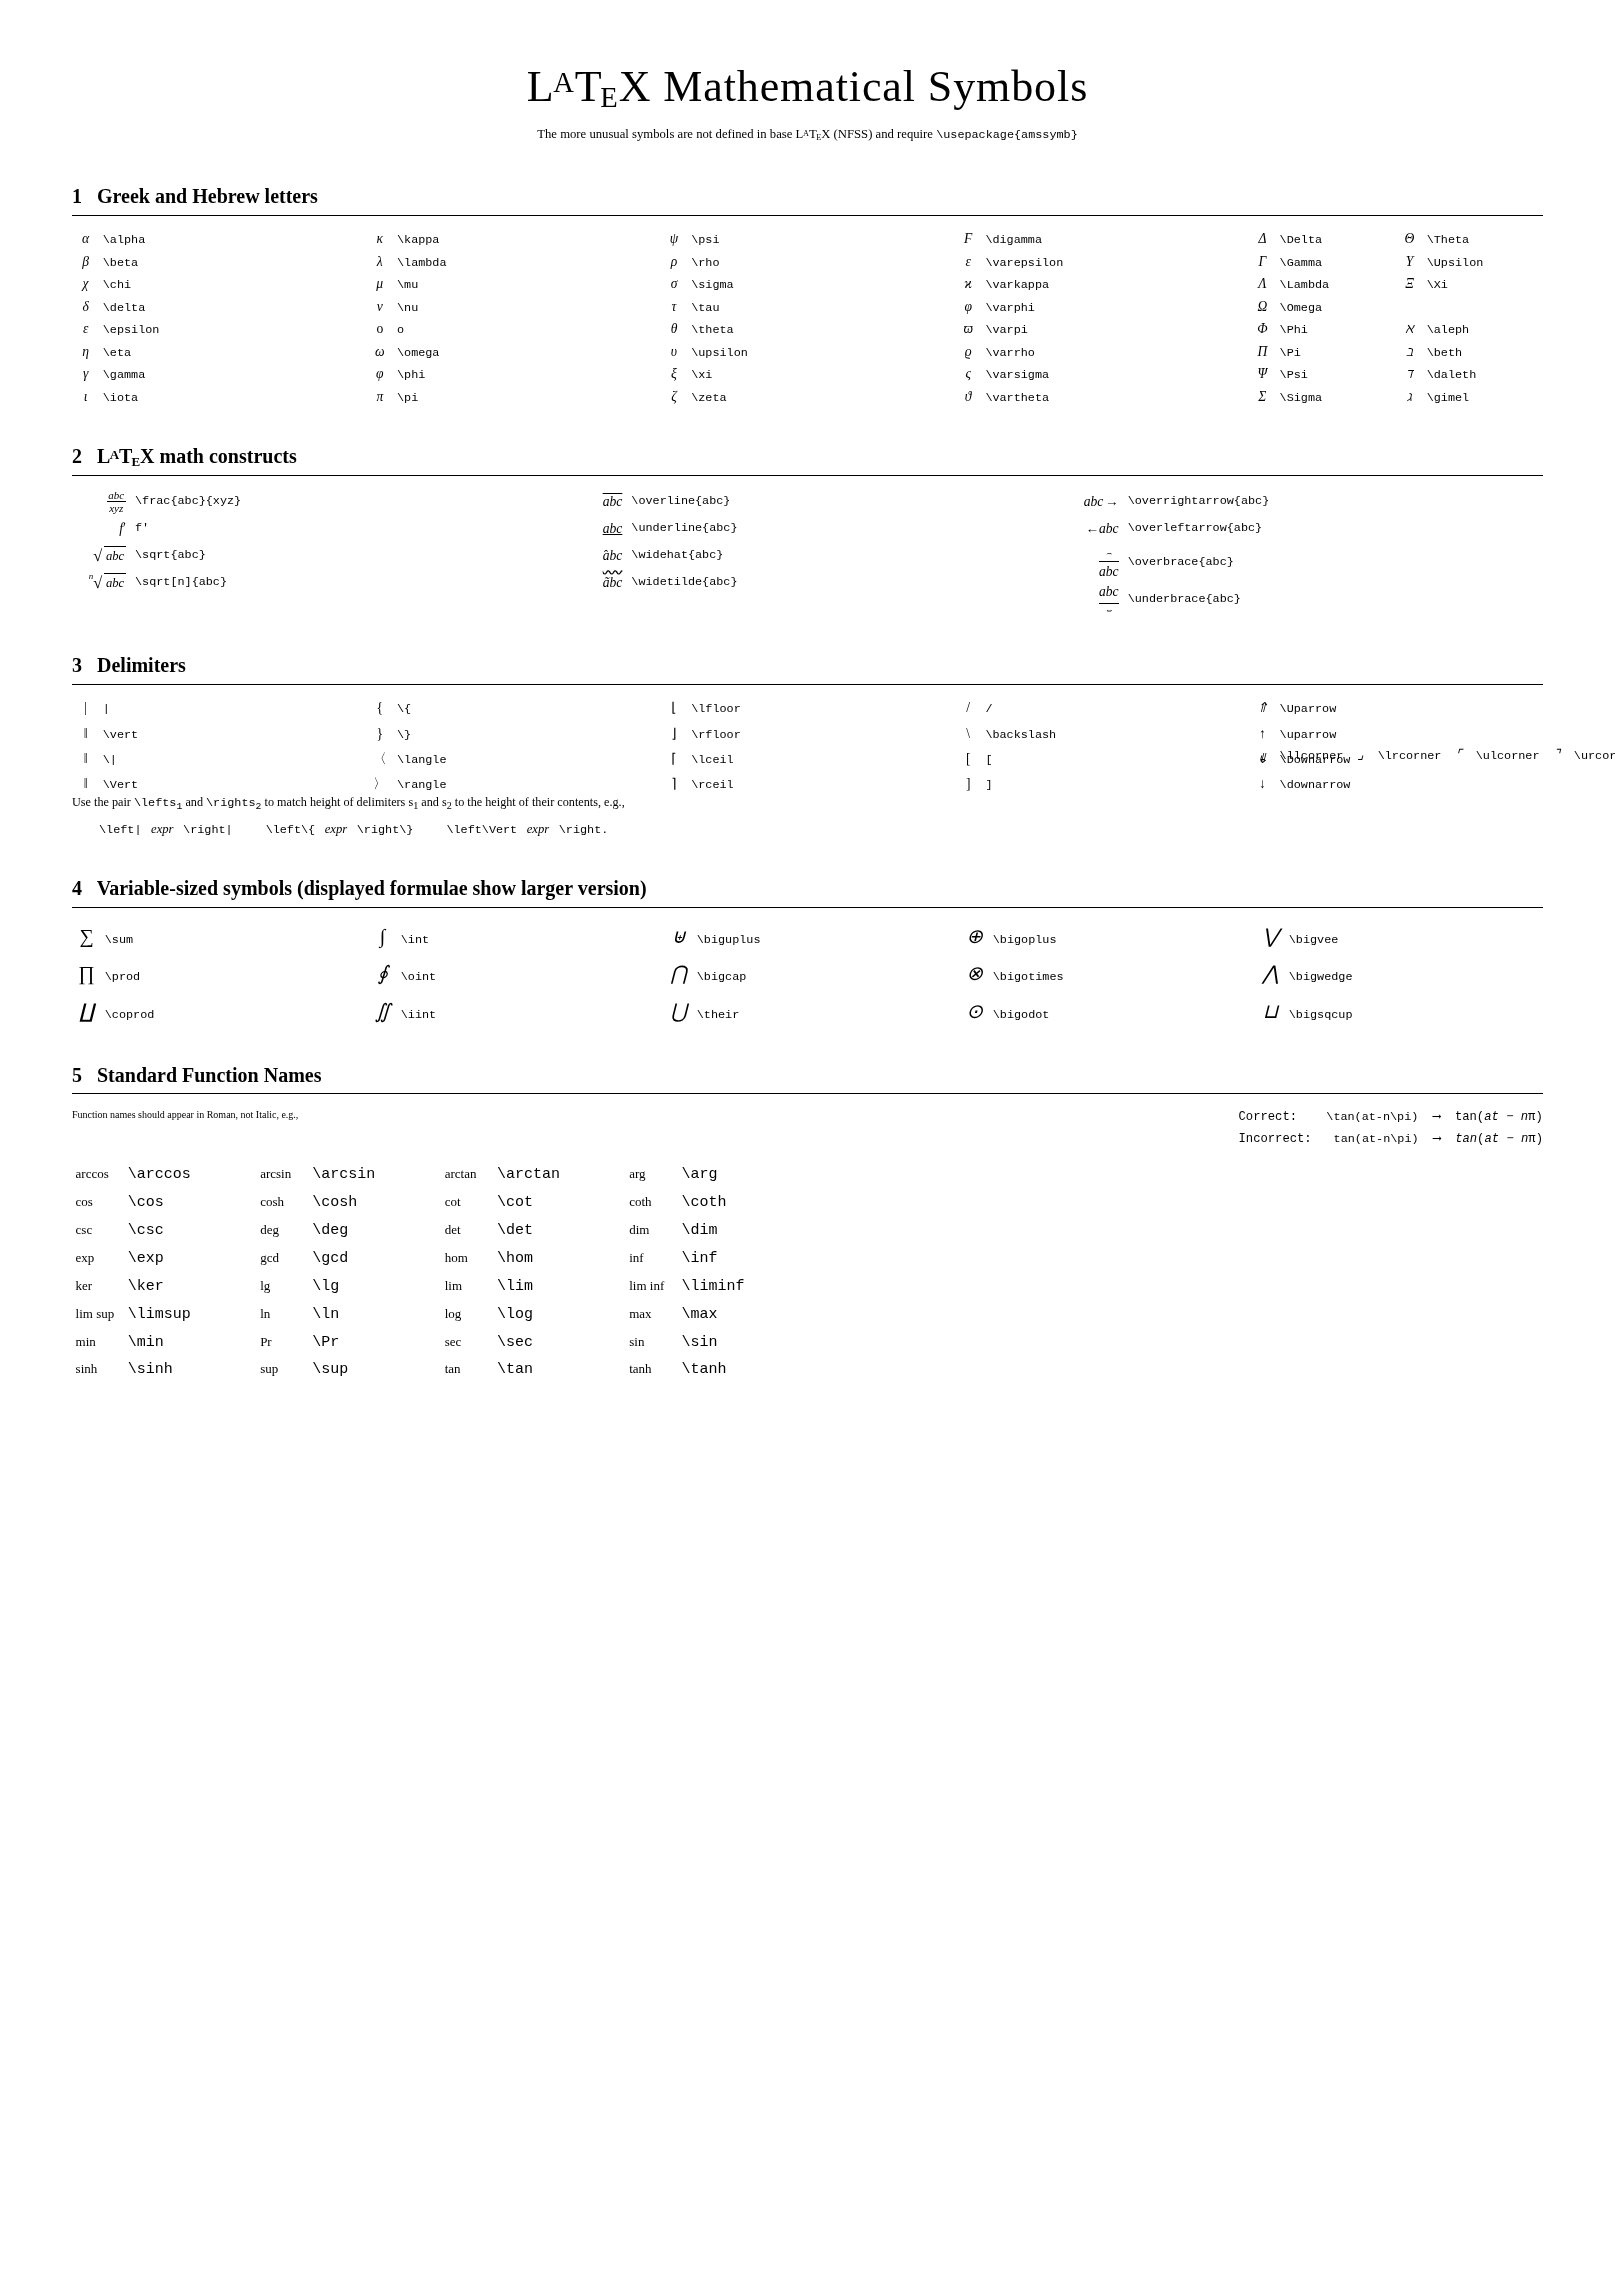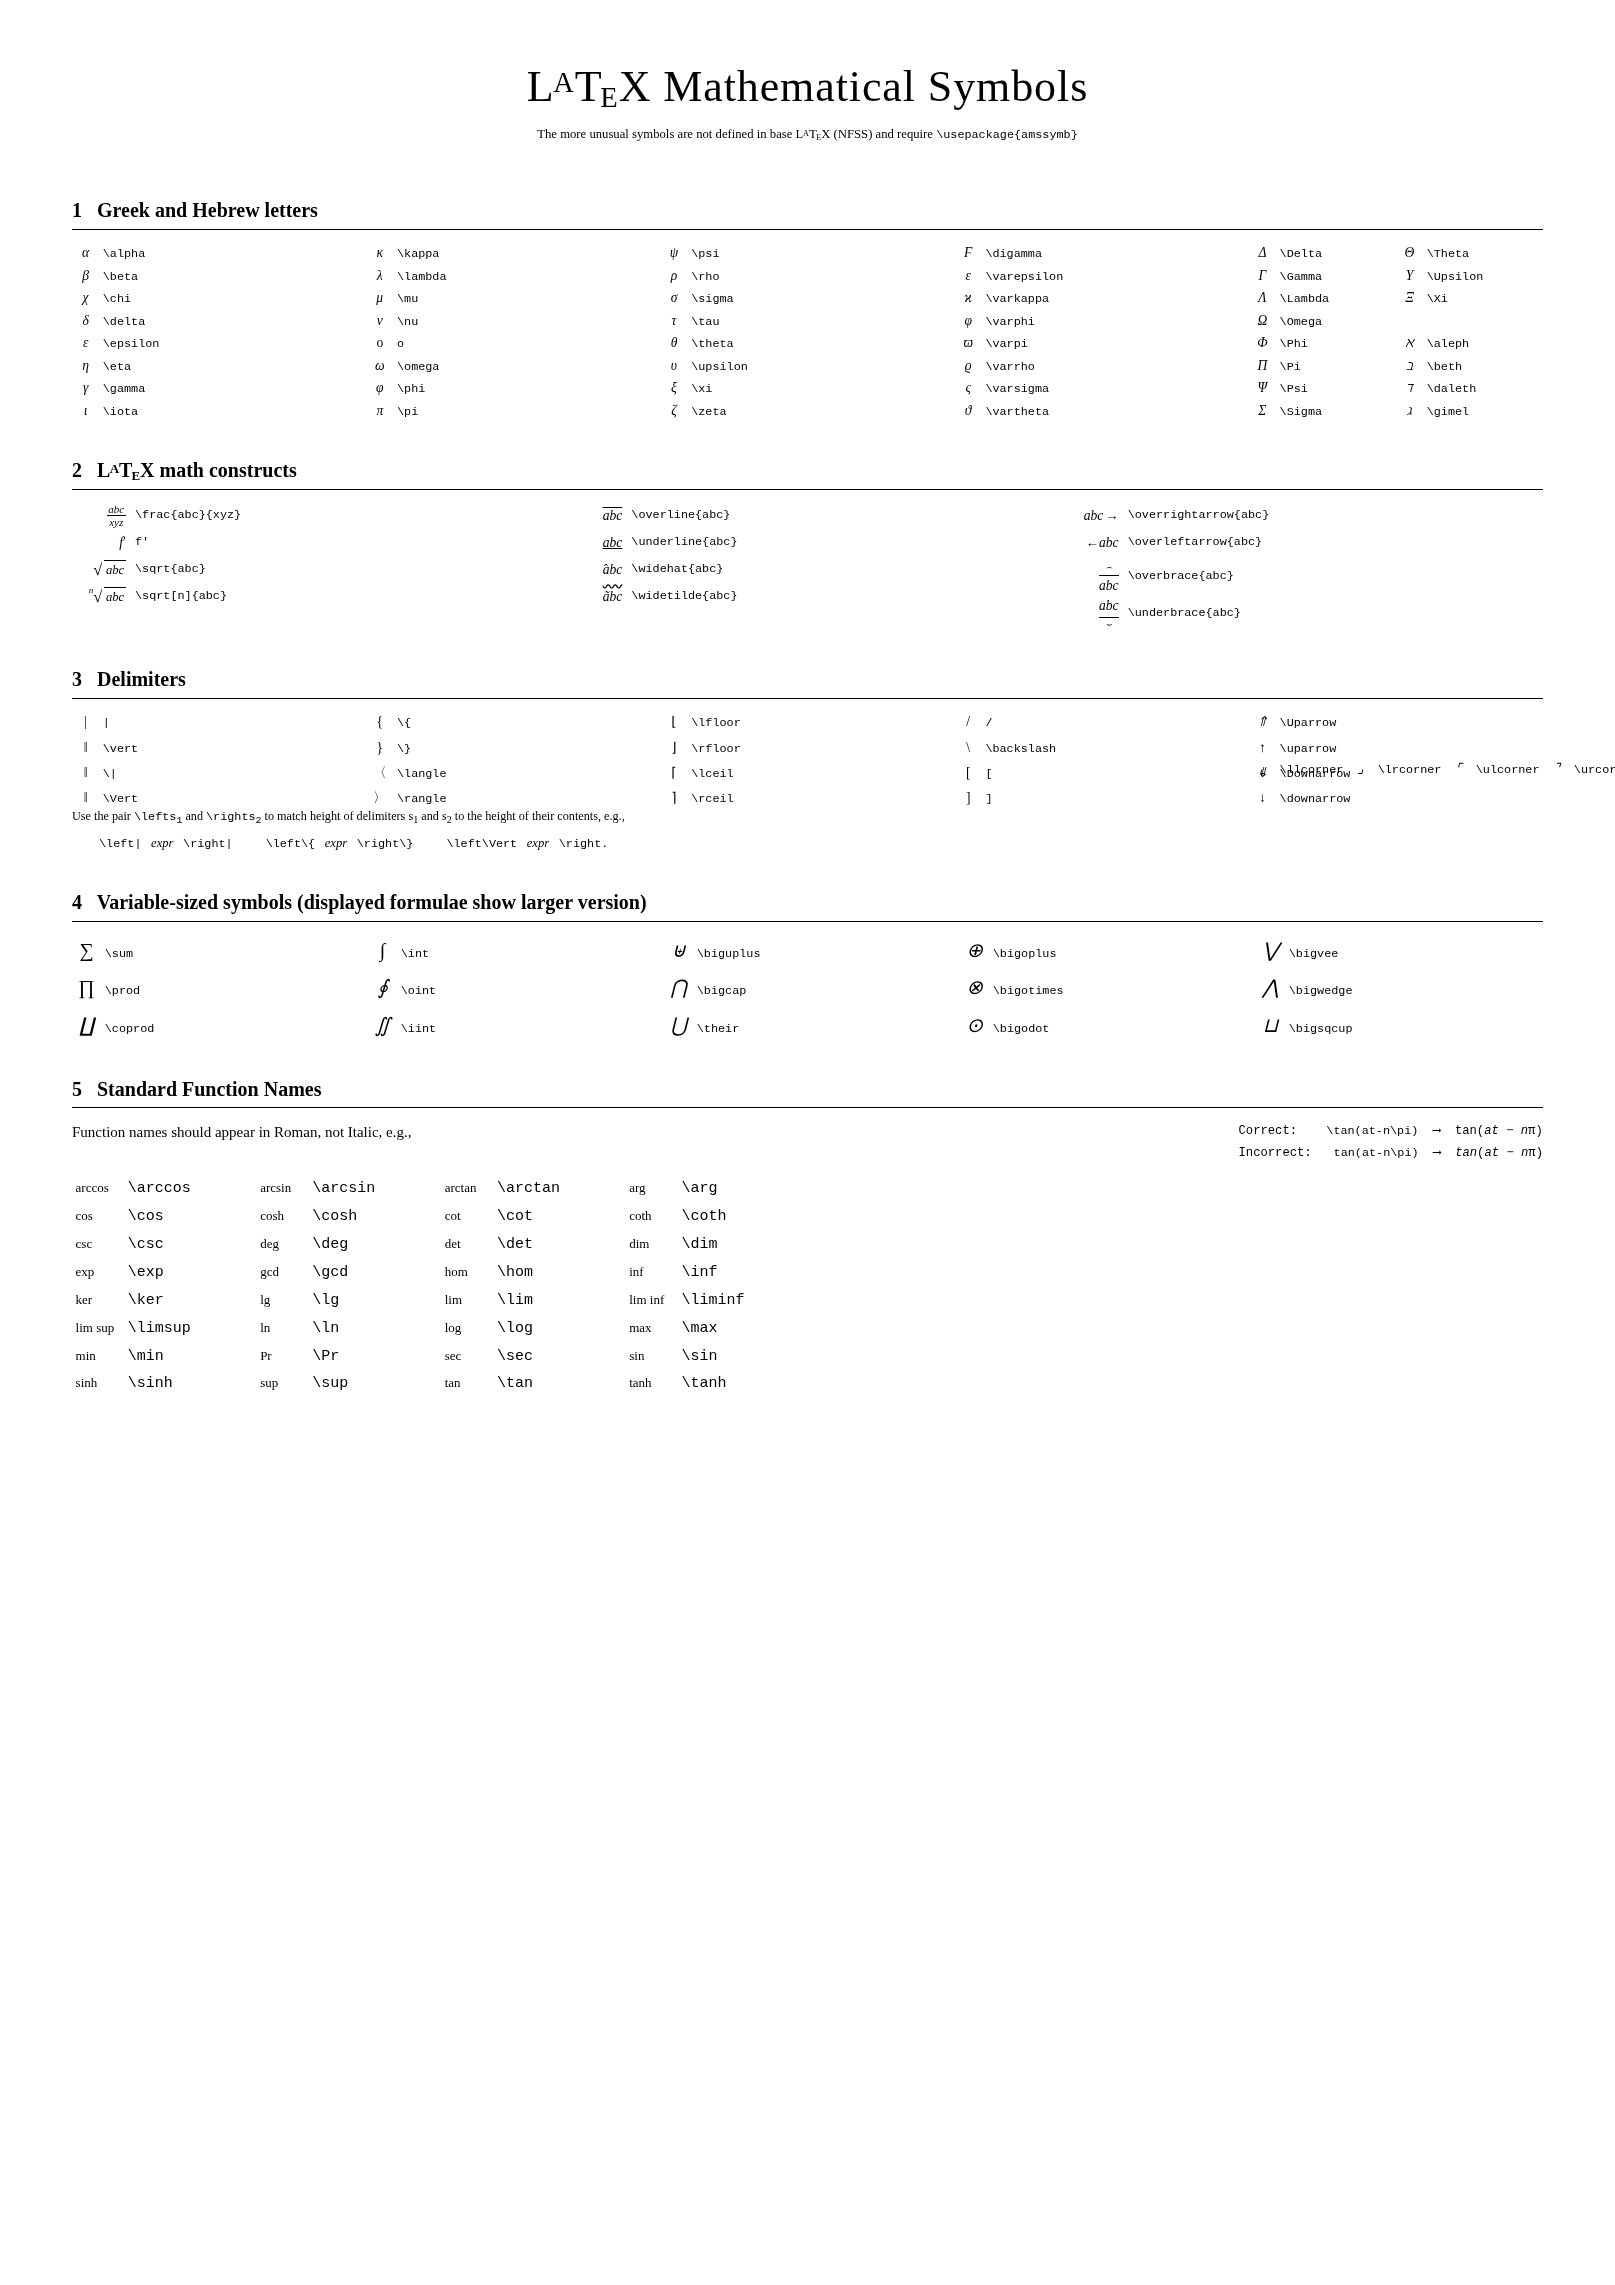--- a/index.html
+++ b/index.html
@@ -15,21 +15,21 @@
     .page-title {
       text-align: center;
       font-size: 44px;
       font-weight: normal;
       margin-bottom: 5.4px;
       letter-spacing: 0.9px;
     }
     .subtitle {
       text-align: center;
       font-size: 12.7px;
-      margin-bottom: 50px;
+      margin-bottom: 36px;
     }
     .subtitle code, code, .mono {
       font-family: 'Courier New', Courier, monospace;
       font-size: 11.8px;
     }
     h2 {
       font-size: 20px;
       font-weight: bold;
       border-bottom: 0.9px solid #000;
       padding-bottom: 3.6px;
@@ -631,21 +631,21 @@
       <span class="cmd">\bigsqcup</span>
     </div>
 </div>
 
 <h2>
   <span>5</span>
   &nbsp; Standard Function Names
 </h2>
 
 <div style="display:flex;justify-content:space-between;align-items:flex-start;">
-  <p style="font-size:15px;max-width:50%;">
+  <p style="font-size:10px;max-width:50%;">
     Function names should appear in Roman, not Italic, e.g.,
   </p>
   <div style="font-size:12.2px;line-height:1.8;font-family:'Courier New',monospace;">
     <div>
       Correct: &nbsp;&nbsp; <code>\tan(at-n\pi)</code> &nbsp;⟶&nbsp; tan(<em>at</em> − <em>n</em>π)
     </div>
     <div>
       Incorrect: &nbsp; <code>tan(at-n\pi)</code> &nbsp;⟶&nbsp; <em>tan</em>(<em>at</em> − <em>n</em>π)
     </div>
   </div>

